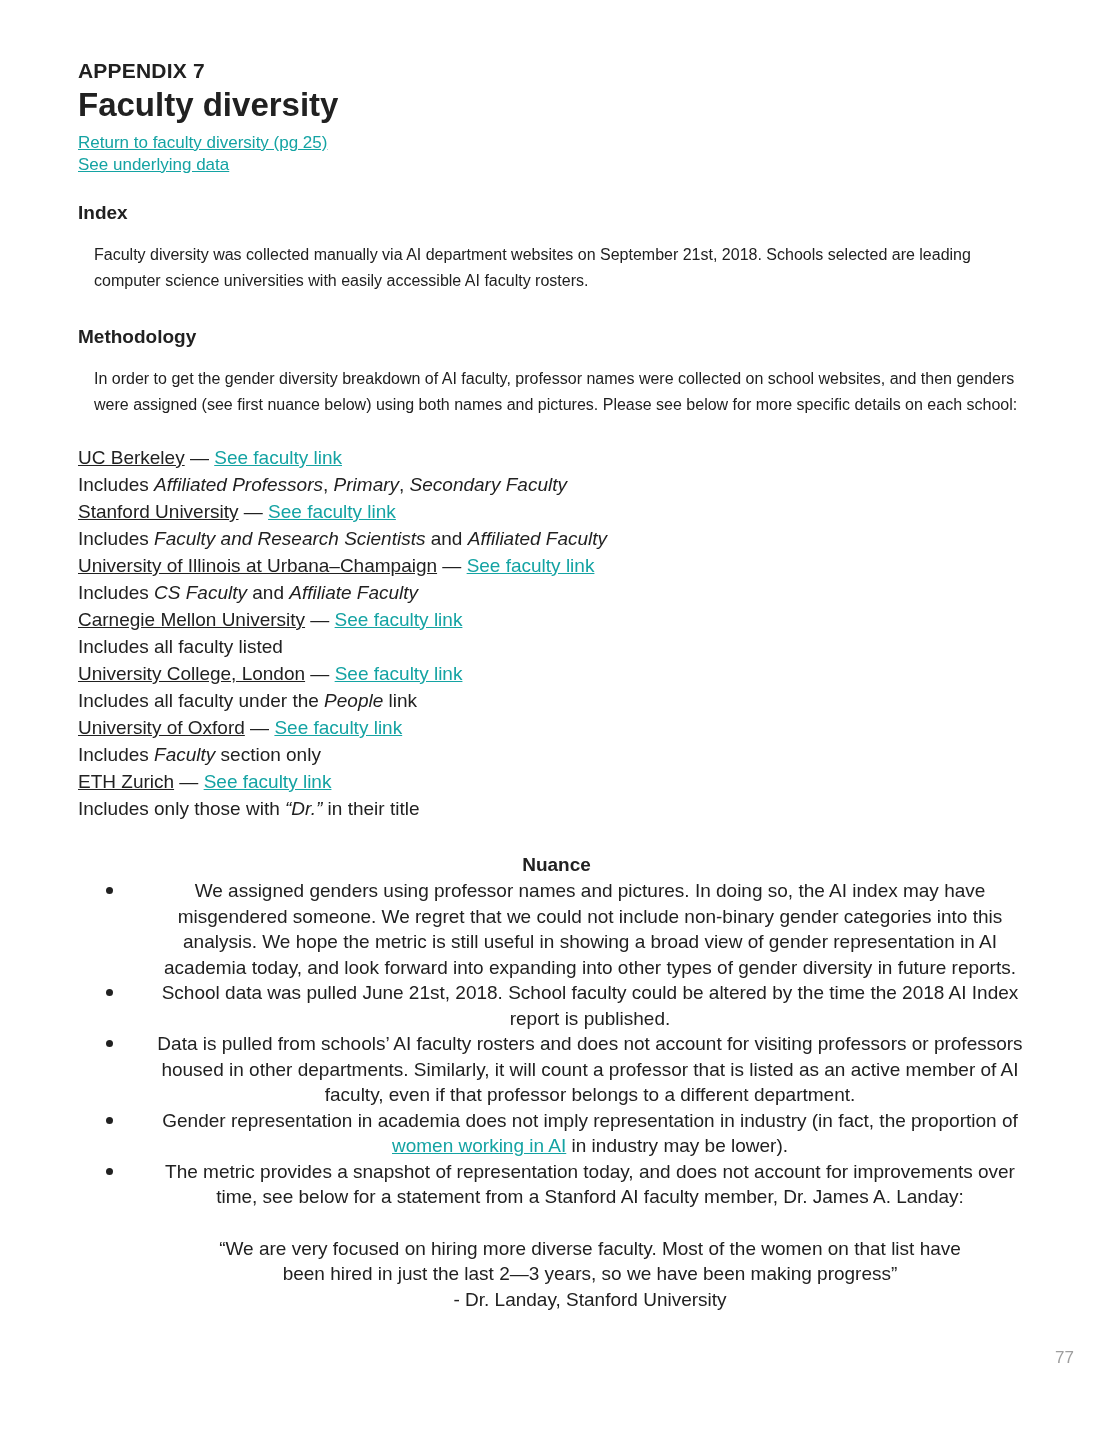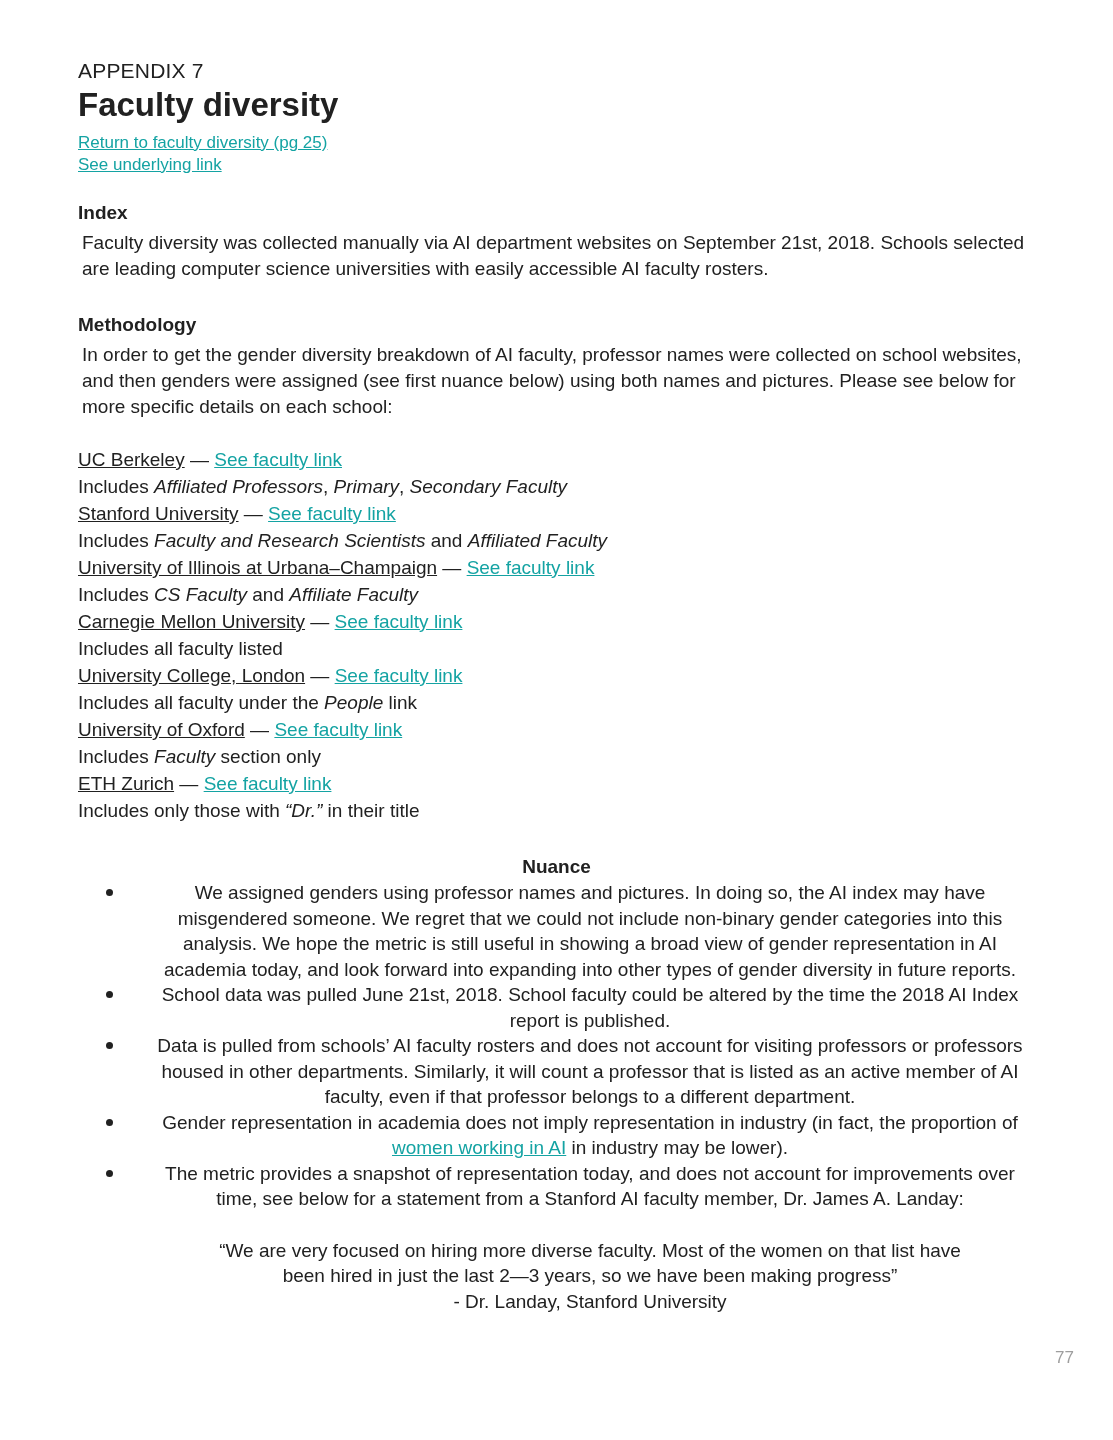--- a/index.html
+++ b/index.html
@@ -15,21 +15,21 @@
     height: 1440px;
     margin: 0 auto;
     background: #ffffff;
     font-family: "Liberation Sans", "DejaVu Sans", sans-serif;
     color: var(--text);
     padding: 58px 78px 0 78px;
     overflow: hidden;
   }
   .appendix-label {
     font-size: 21px;
-    font-weight: 400;
+    font-weight: 700;
     line-height: 26px;
     letter-spacing: 0.2px;
   }
   .doc-title {
     font-size: 33px;
     font-weight: 700;
     line-height: 42px;
     margin: 0 0 6px 0;
   }
   .header-links a {
@@ -40,23 +40,23 @@
     text-decoration: underline;
     cursor: pointer;
   }
   .section-heading {
     font-size: 19px;
     font-weight: 700;
     line-height: 26px;
     margin: 0;
   }
   .body-text {
-    font-size: 19px;
+    font-size: 16px;
     line-height: 26px;
-    margin: 4px;
+    margin: 16px;
   }
   .source-section { margin-top: 24px; }
   .methodology-section { margin-top: 30px; }
   .school-list {
     margin-top: 26px;
     font-size: 19px;
     line-height: 27px;
   }
   .school-name { text-decoration: underline; }
   .teal-link, .seg.link {
@@ -100,21 +100,21 @@
 </head>
 <body>
 
 <div class="page">
 
   <header>
     <div class="appendix-label">APPENDIX 7</div>
     <h1 class="doc-title">Faculty diversity</h1>
     <div class="header-links">
       <a href="#">Return to faculty diversity (pg 25)</a>
-      <a href="#">See underlying link</a>
+      <a href="#">See underlying data</a>
     </div>
   </header>
 
   <section class="source-section">
     <h2 class="section-heading">Index</h2>
     <p class="body-text">Faculty diversity was collected manually via AI department websites on September 21st, 2018. Schools selected are leading computer science universities with easily accessible AI faculty rosters.</p>
   </section>
 
   <section class="methodology-section">
     <h2 class="section-heading">Methodology</h2>

